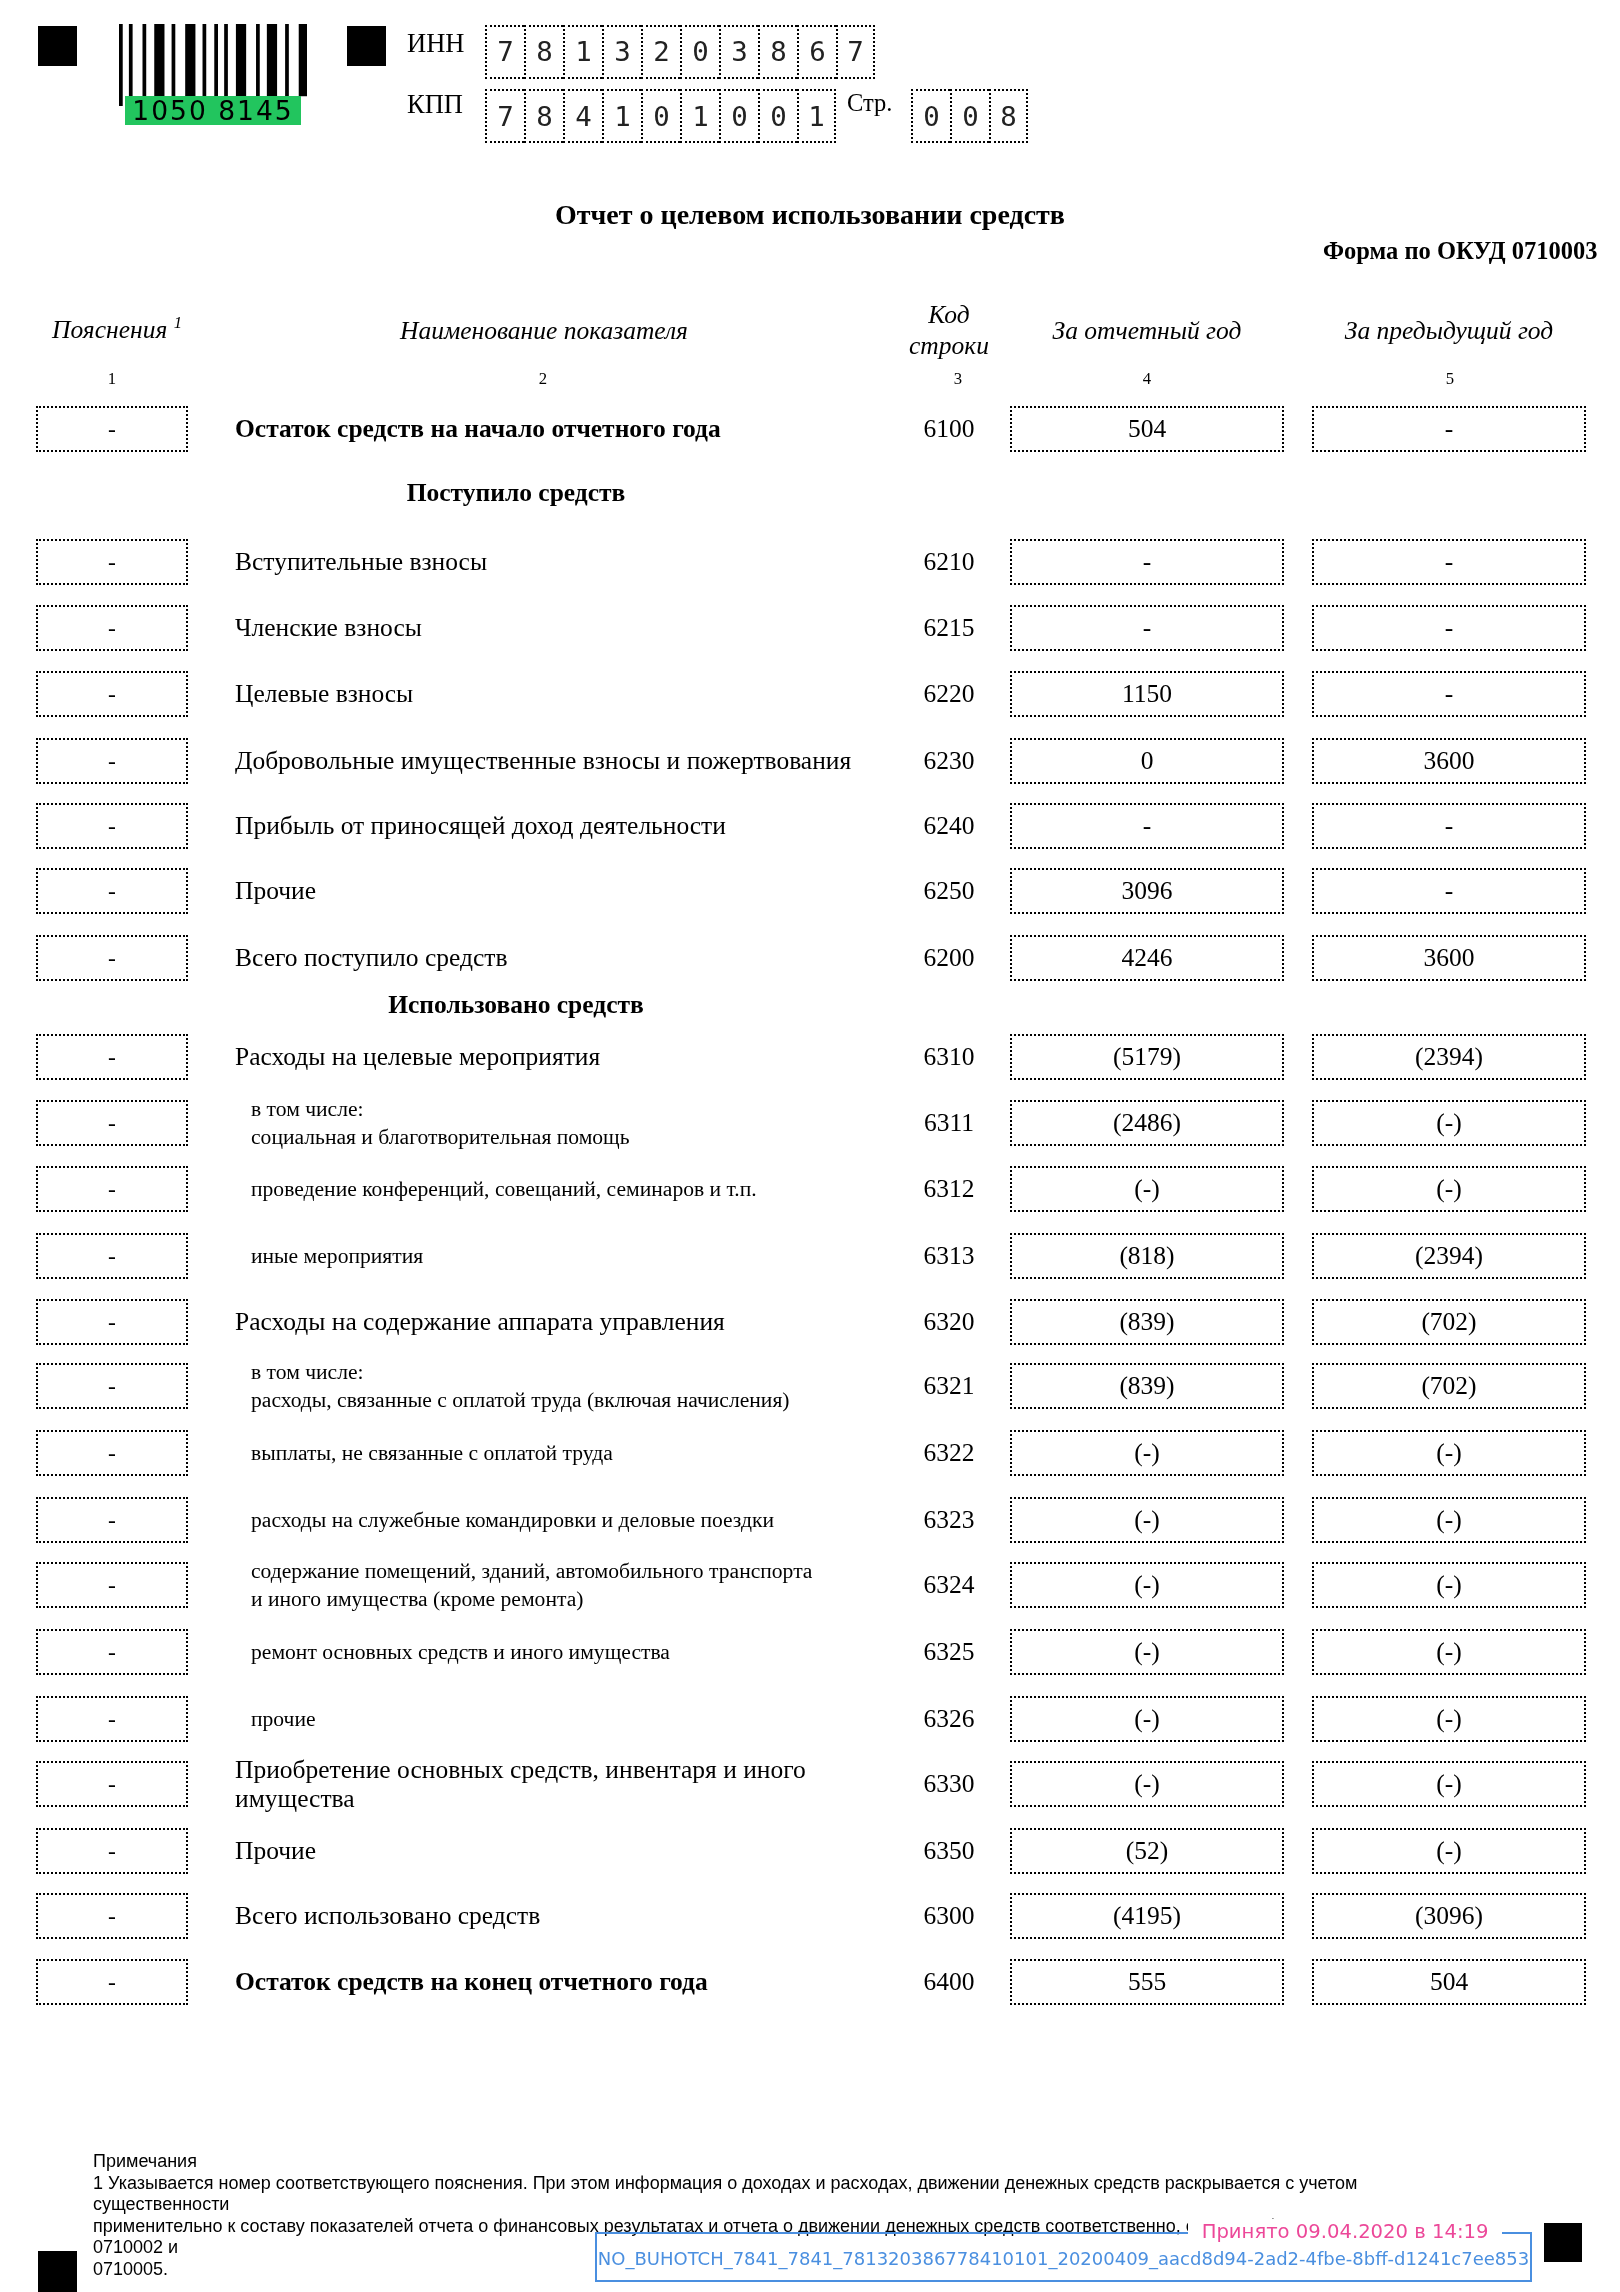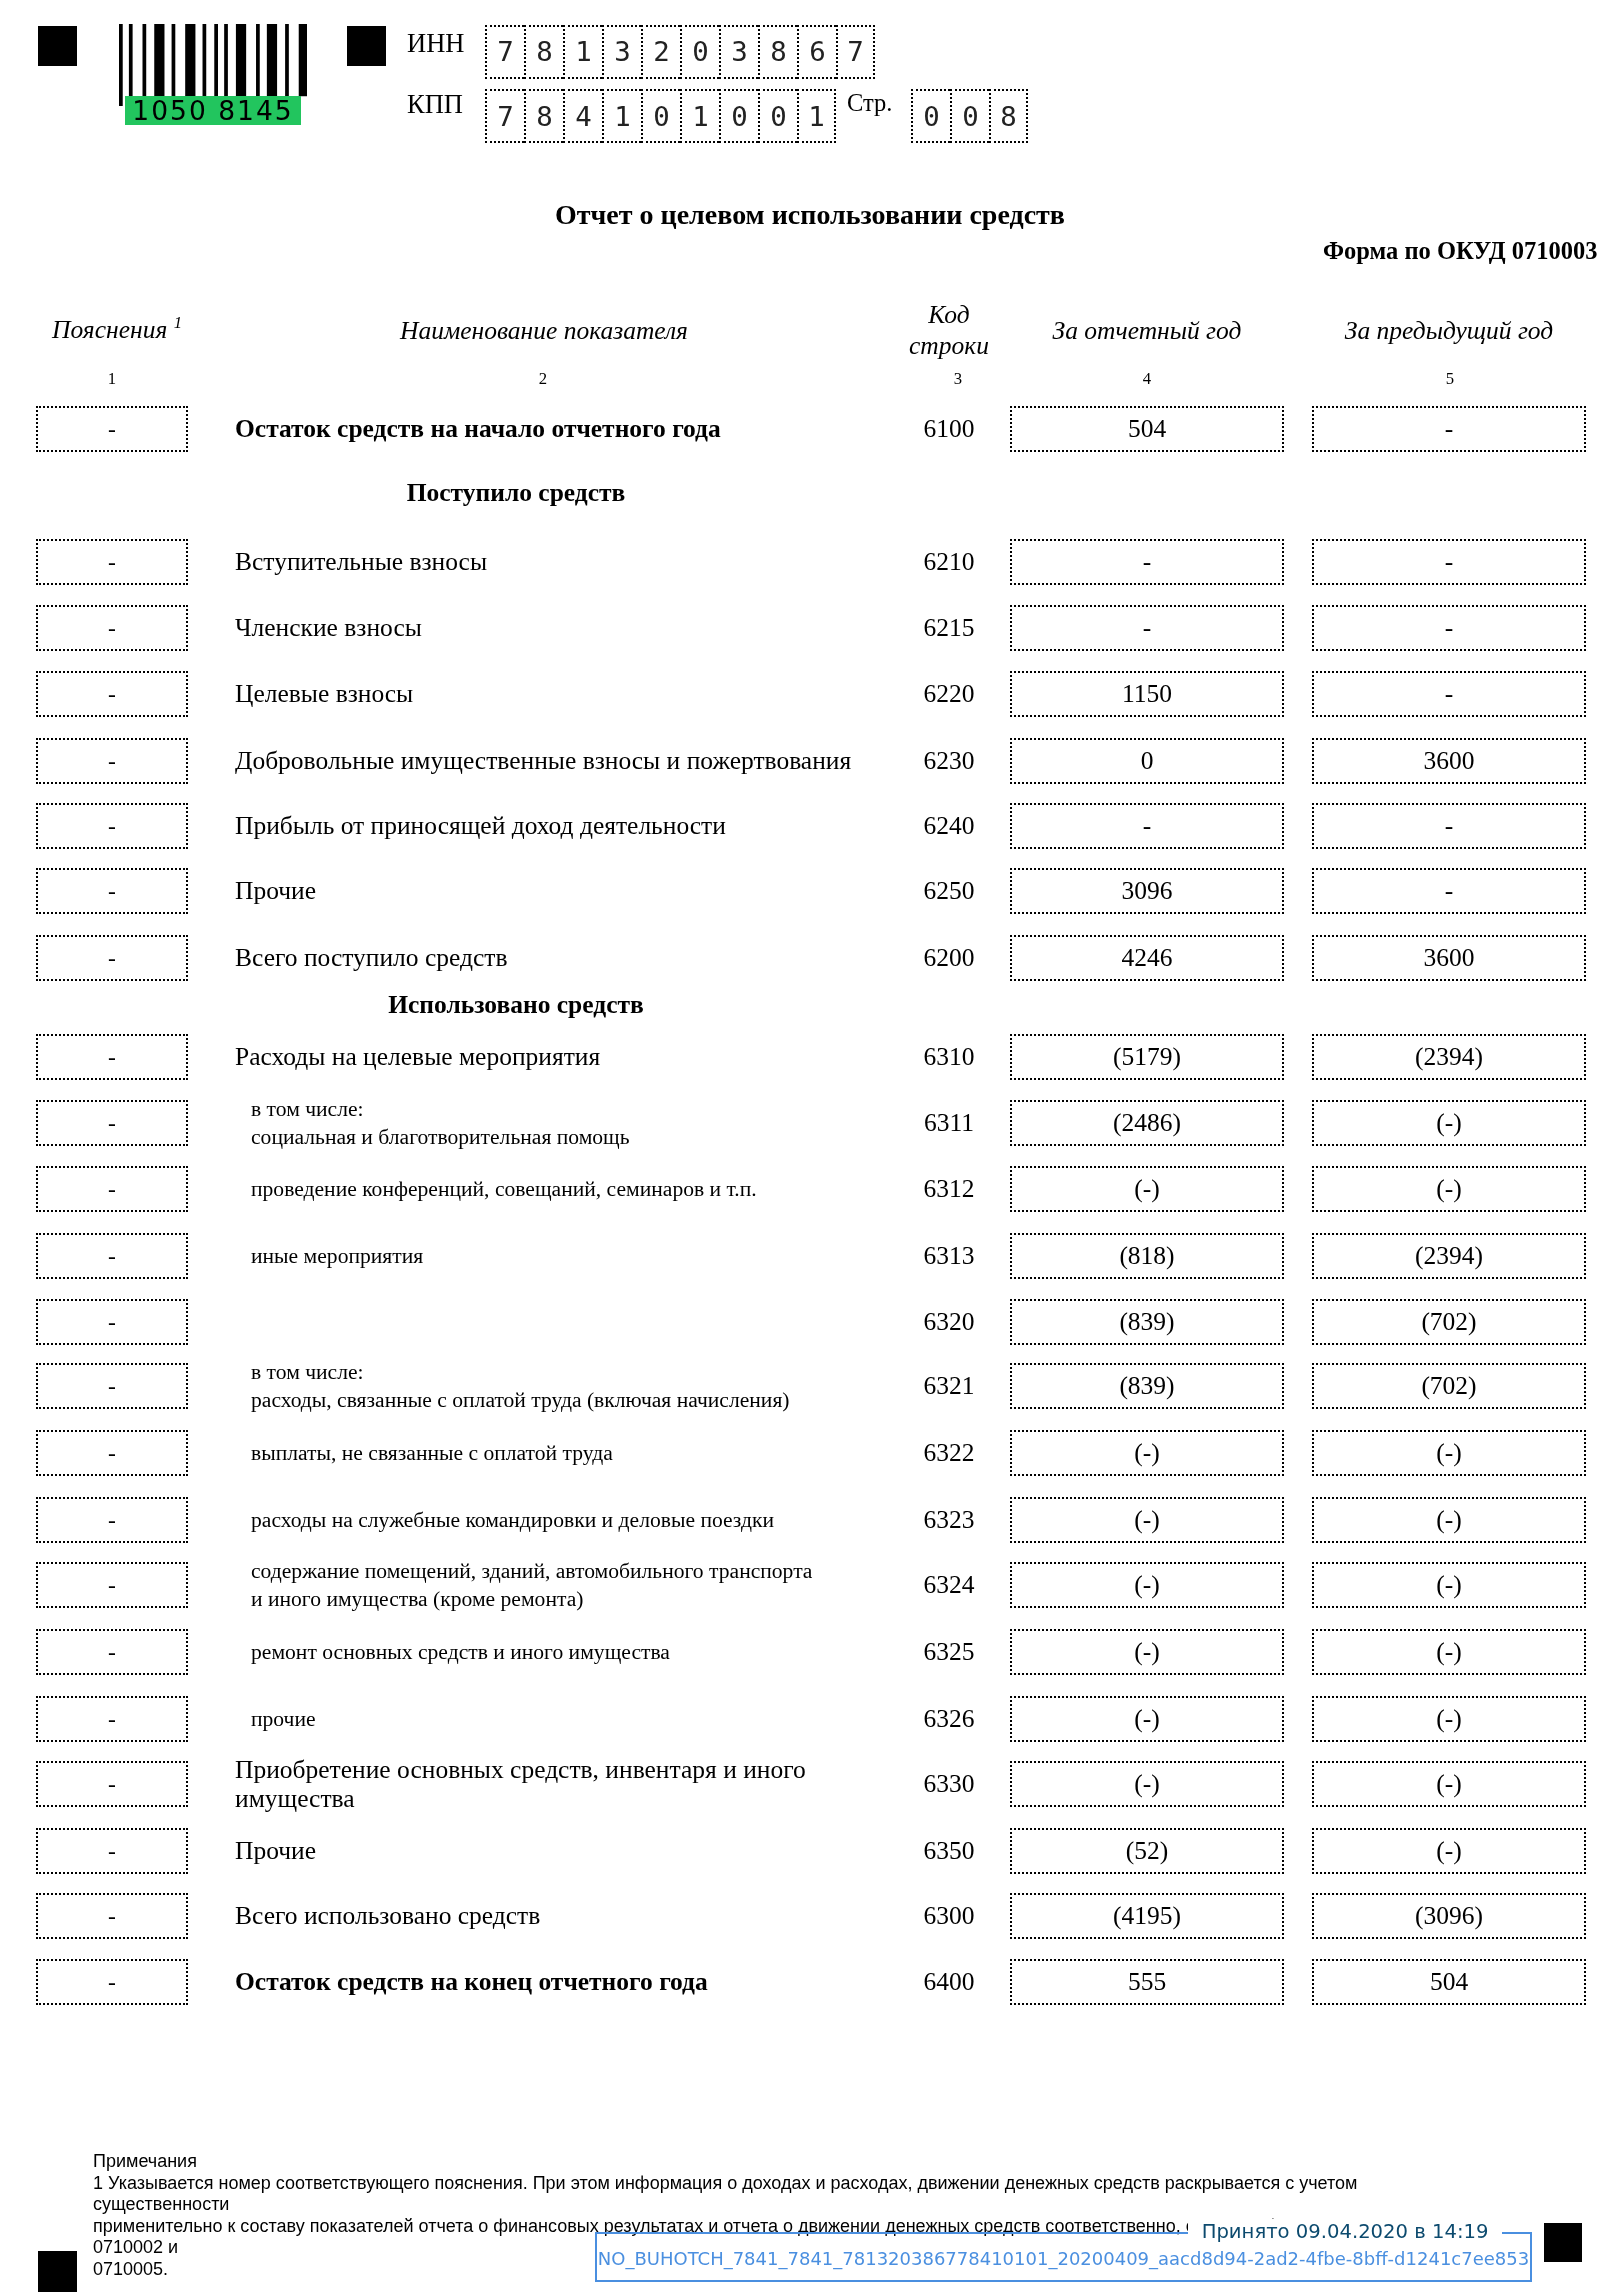--- a/index.html
+++ b/index.html
@@ -34,21 +34,21 @@
   .row .name.bold { font-weight: bold; }
   .row .code { position: absolute; left: 910px; width: 78px; top: 0; height: 49px; display:flex; align-items:center; justify-content:center; font-size: 25.5px; }
   .row .v4 { position: absolute; left: 1010px; width: 274px; top: 2px; height: 46px; display:flex; align-items:center; justify-content:center; font-size: 25.5px; }
   .row .v5 { position: absolute; left: 1312px; width: 274px; top: 2px; height: 46px; display:flex; align-items:center; justify-content:center; font-size: 25.5px; }
 
   .section { position: absolute; font-weight: bold; font-size: 25.5px; text-align: center; width: 588px; left: 222px; }
 
   #notes { left: 93px; top: 2151px; font-family: "Liberation Sans", sans-serif; font-size: 18px; line-height: 21.6px; width: 1333px; }
 
   #stamp { left: 595px; top: 2232px; width: 937px; height: 50px; box-sizing: border-box; border: 2.9px solid #4a8fe0; }
-  #stamp-title { left: 1188px; top: 2219px; padding: 0 13.7px; background: #fff; color: #0c4a6e;
+  #stamp-title { left: 1188px; top: 2219px; padding: 0 13.7px; background: #fff; color: #ec4899;
                  font-family: "DejaVu Sans", sans-serif; font-size: 19.6px; line-height: 25.5px; }
   #stamp-file { left: 595px; width: 937px; top: 2246px; text-align: center; color: #4a8fe0;
                 font-family: "DejaVu Sans", sans-serif; font-size: 18px; line-height: 25.5px; white-space: nowrap; }
 </style>
 </head>
 <body>
 
 <div class="sq" style="left:38px;top:25.5px;width:39px;height:40px;"></div>
 <div class="sq" style="left:347px;top:25.5px;width:39px;height:40px;"></div>
 <div class="sq" style="left:38px;top:2251px;width:39px;height:41px;"></div>
@@ -233,20 +233,23 @@
       <div class="b1 dot">-</div>
       <div class="name sub">
         <div>иные мероприятия</div>
       </div>
       <div class="code">6313</div>
       <div class="v4 dot">(818)</div>
       <div class="v5 dot">(2394)</div>
     </div>
     <div class="row" style="top: 1297px;">
       <div class="b1 dot">-</div>
+      <div class="name">
+        <div>Расходы на содержание аппарата управления</div>
+      </div>
       <div class="code">6320</div>
       <div class="v4 dot">(839)</div>
       <div class="v5 dot">(702)</div>
     </div>
     <div class="row" style="top: 1361px;">
       <div class="b1 dot">-</div>
       <div class="name sub">
         <div>в том числе:</div>
         <div>расходы, связанные с оплатой труда (включая начисления)</div>
       </div>

